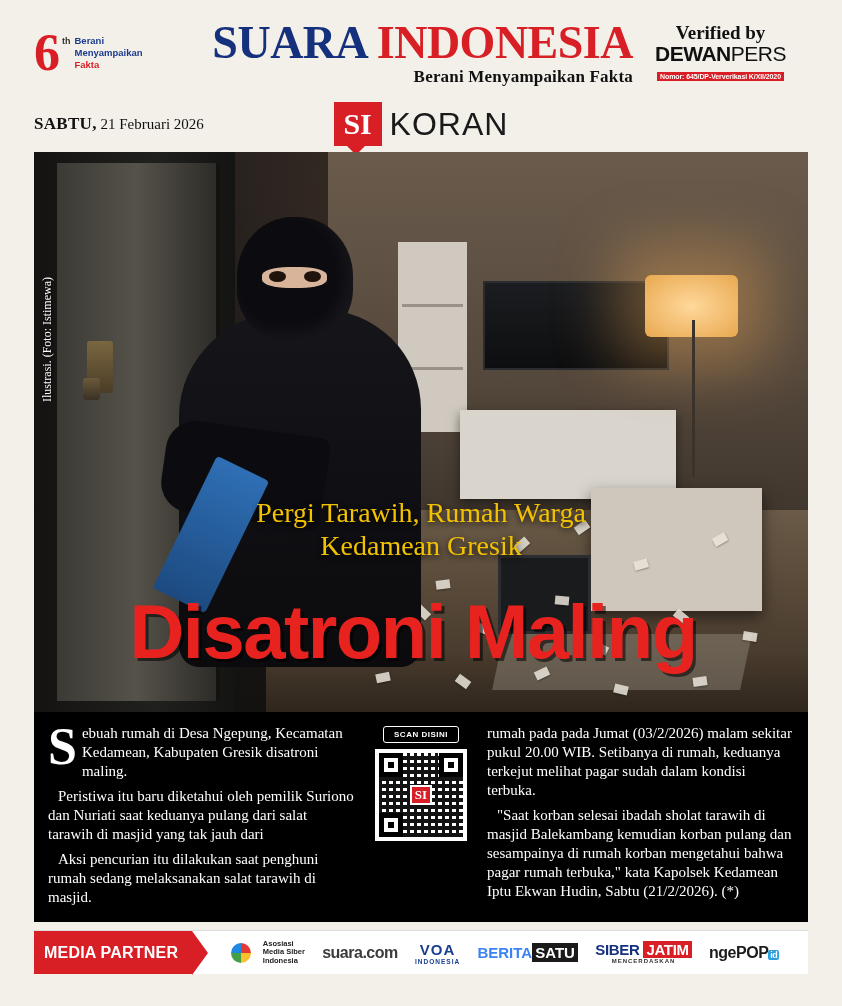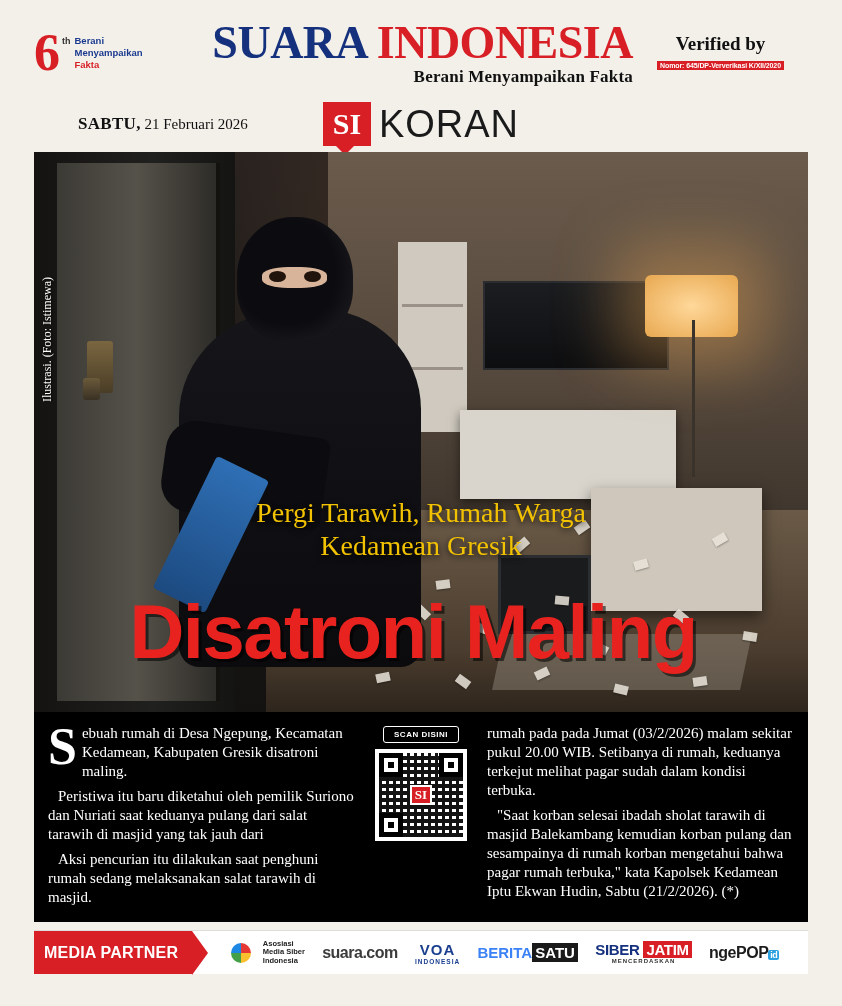--- a/index.html
+++ b/index.html
@@ -112,21 +112,21 @@
     padding: 0 34px;
     height: 56px;
     position: relative;
   }
   .date-left {
     font-family: "Liberation Serif", serif;
     font-size: 15px;
     color: #111;
     width: 300px;
   }
-  .date-left b { font-size: 17px; letter-spacing: 0.3px; margin-left: 44px; }
+  .date-left b { font-size: 17px; letter-spacing: 0.3px; }
   .koran-wrap {
     position: absolute;
     left: 0; right: 0;
     display: flex;
     justify-content: center;
     align-items: center;
     gap: 8px;
     pointer-events: none;
   }
   .si-badge {
@@ -142,21 +142,21 @@
   .si-badge:after {
     content: "";
     position: absolute;
     bottom: -9px; left: 12px;
     border-left: 10px solid transparent;
     border-right: 10px solid transparent;
     border-top: 10px solid #d81f26;
   }
   .koran-text {
     font-family: "Liberation Sans", sans-serif;
-    font-size: 38px;
+    font-size: 32px;
     color: #1a1a1a;
     letter-spacing: 1px;
     text-align: right;
   }
 
   
   .hero {
     position: relative;
     margin: 0 34px;
     height: 560px;
@@ -482,20 +482,23 @@
     <div class="brand">
       <div class="brand-title">
         <span class="suara">SUARA</span>
         <span class="indonesia">INDONESIA</span>
       </div>
       <div class="brand-tagline">Berani Menyampaikan Fakta</div>
     </div>
 
     <div class="verified">
       <div class="verified-top">Verified by</div>
+      <div class="verified-mid">
+        <span>DEWAN</span><span class="thin">PERS</span>
+      </div>
       <div class="verified-badge">Nomor: 645/DP-Ververikasi K/XII/2020</div>
     </div>
   </div>
 
   <div class="datebar">
     <div class="date-left">
       <b>SABTU,</b>
       <span>21 Februari 2026</span>
     </div>
     <div class="koran-wrap">

